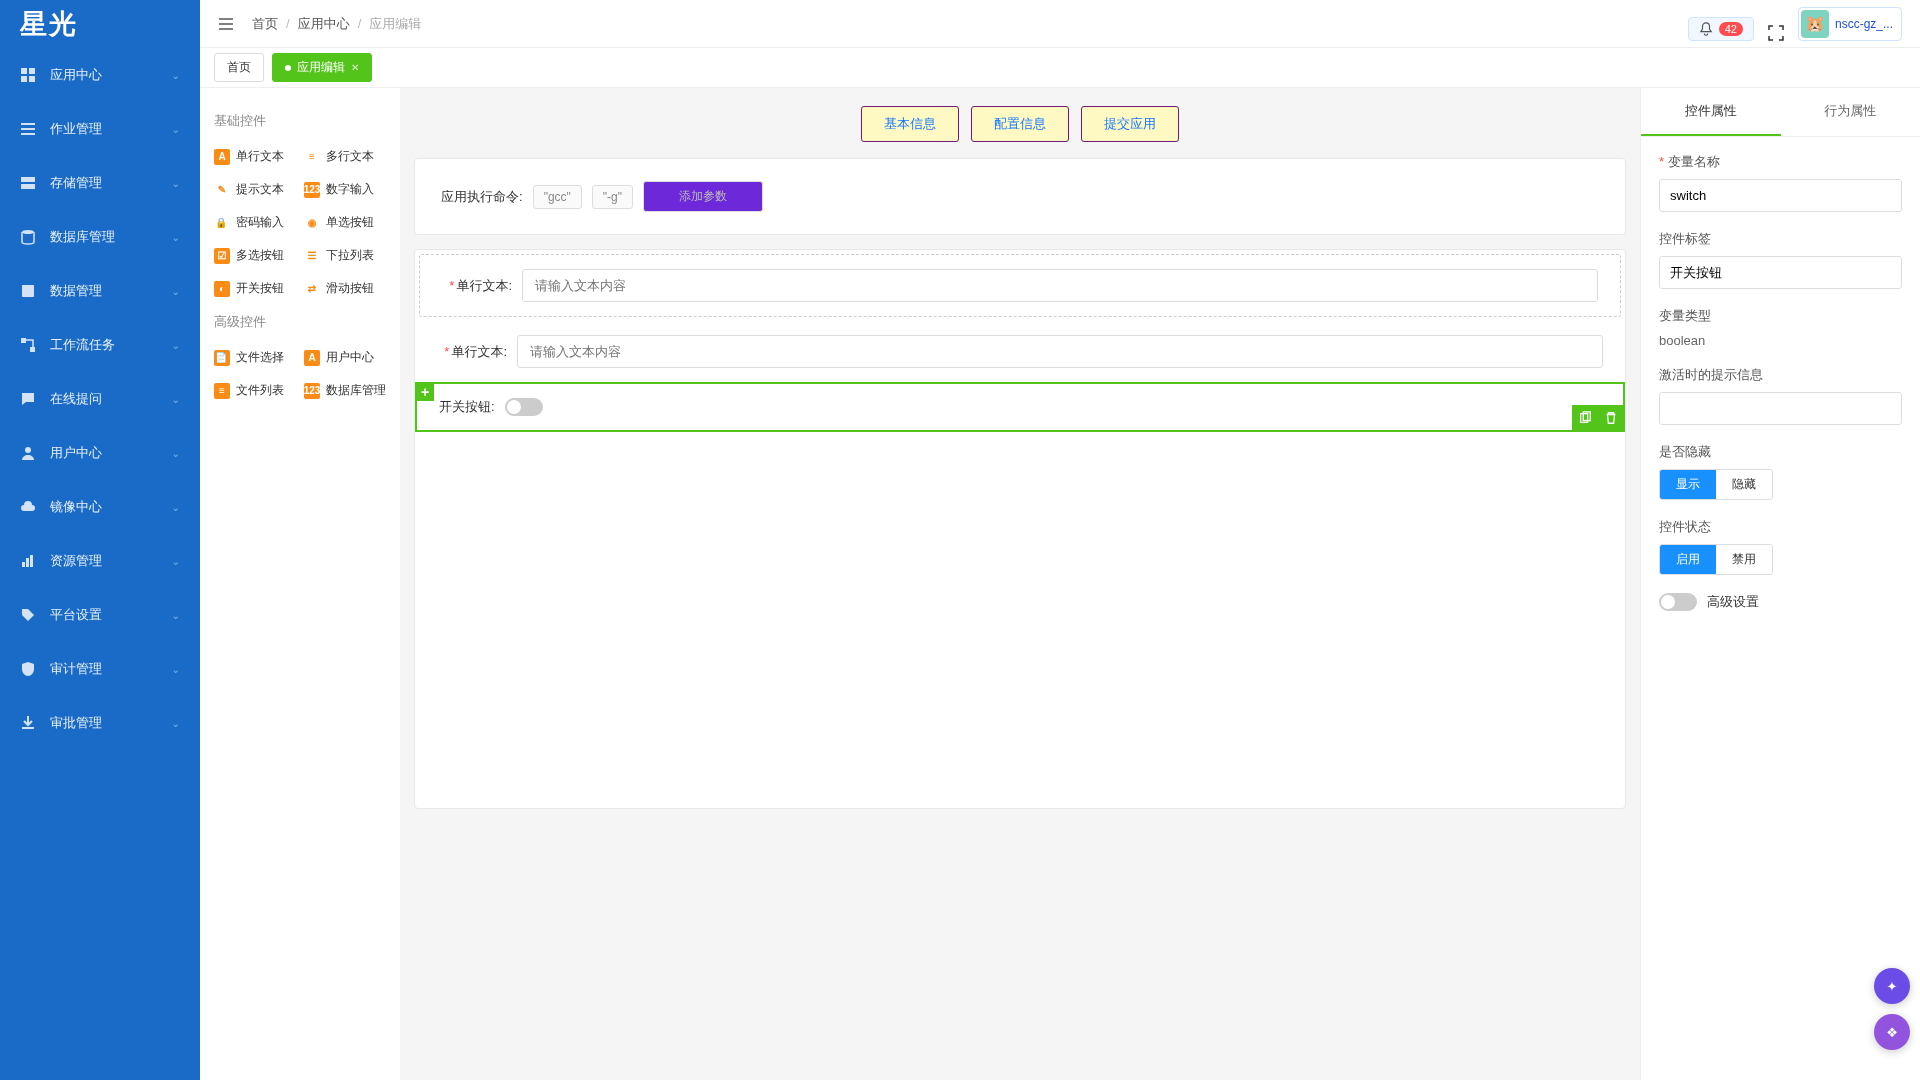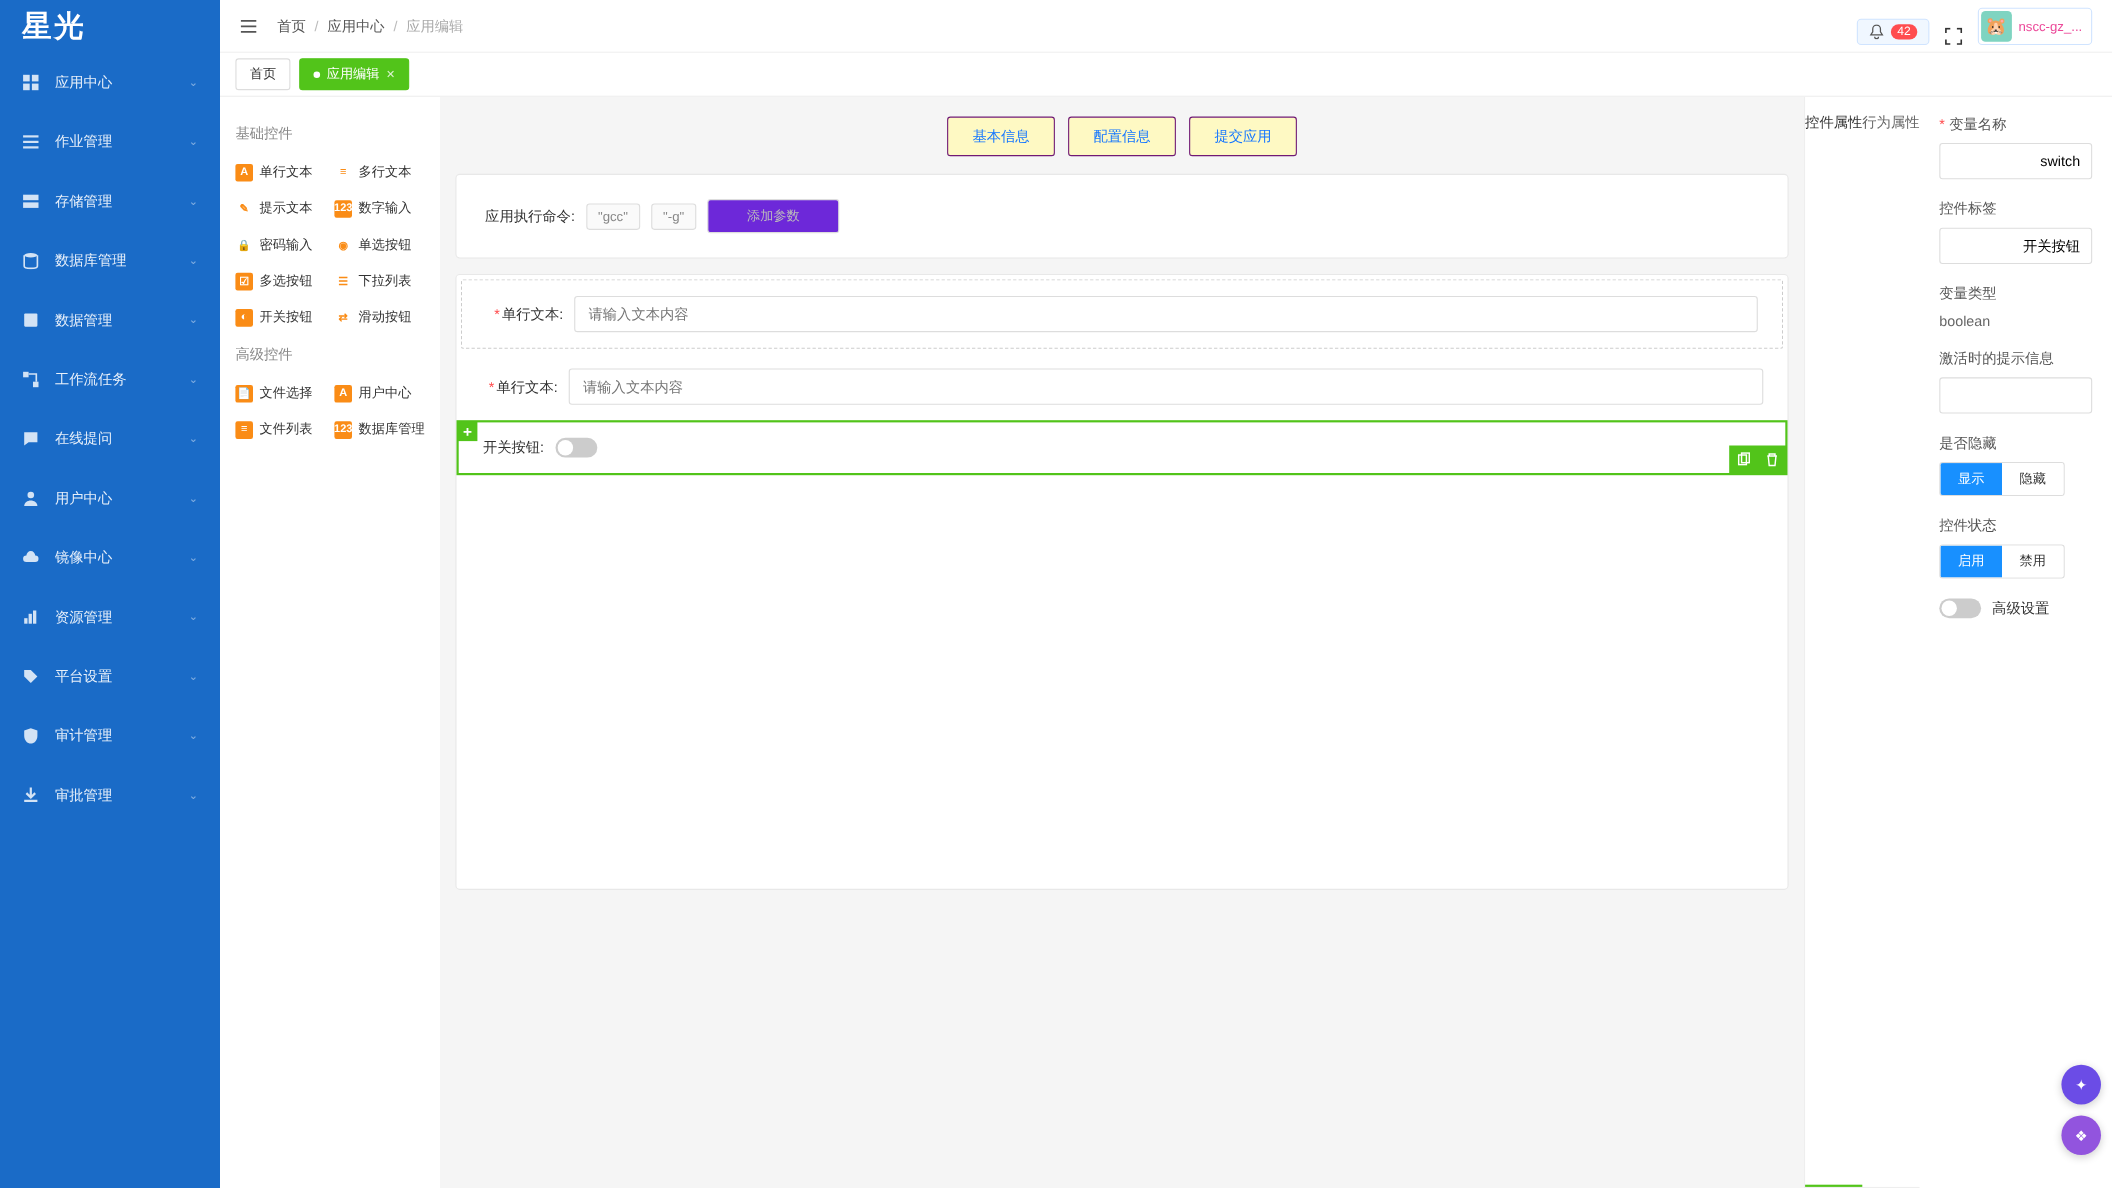--- a/index.html
+++ b/index.html
@@ -20,21 +20,21 @@
 .menu-toggle { margin-right: 18px; cursor: pointer; }
 .breadcrumb { display: flex; align-items: center; gap: 8px; font-size: 13px; color: #555; }
 .breadcrumb .sep { color: #bbb; }
 .breadcrumb .cur { color: #aaa; }
 .header-right { margin-left: auto; display: flex; align-items: flex-end; gap: 14px; }
 .bell-wrap { display: flex; align-items: center; gap: 6px; border: 1px solid #d0e4ff; background: #f0f7ff; padding: 4px 10px; border-radius: 4px; cursor: pointer; }
 .badge { background: #ff4d4f; color: #fff; font-size: 11px; padding: 1px 6px; border-radius: 8px; }
 .fullscreen-icon { cursor: pointer; }
 .user-wrap { display: flex; align-items: center; gap: 6px; cursor: pointer; border: 1px solid #d0e4ff; padding: 2px 8px 2px 2px; border-radius: 4px; }
 .avatar { width: 28px; height: 28px; background: #7fd4c1; border-radius: 4px; display: flex; align-items: center; justify-content: center; font-size: 16px; }
-.username { color: #ec4899; font-size: 12px; max-width: 70px; overflow: hidden; text-overflow: ellipsis; white-space: nowrap; }
+.username { color: #1d4ed8; font-size: 12px; max-width: 70px; overflow: hidden; text-overflow: ellipsis; white-space: nowrap; }
 
 
 .tabs-bar { height: 40px; background: #fff; display: flex; align-items: center; padding: 0 14px; gap: 8px; border-bottom: 1px solid #eee; }
 .tab { padding: 5px 12px; border: 1px solid #ddd; border-radius: 3px; font-size: 12px; cursor: pointer; display: flex; align-items: center; gap: 6px; }
 .tab.active { background: #52c41a; border-color: #52c41a; color: #fff; }
 .tab .dot { width: 6px; height: 6px; border-radius: 50%; background: #fff; }
 .tab .close { font-size: 10px; opacity: 0.8; }
 
 
 .workspace { flex: 1; display: flex; background: #f5f5f5; overflow: hidden; }
@@ -64,29 +64,29 @@
 .form-row .req { color: #ff4d4f; margin-right: 2px; }
 .form-row .flabel { width: 70px; text-align: right; color: #333; font-size: 13px; }
 .form-row .finput { flex: 1; border: 1px solid #ddd; border-radius: 3px; padding: 8px 12px; color: #bbb; font-size: 13px; background: #fff; }
 .add-handle { position: absolute; left: -1px; top: -1px; width: 18px; height: 18px; background: #52c41a; color: #fff; display: flex; align-items: center; justify-content: center; font-size: 14px; font-weight: bold; }
 .row-actions { position: absolute; right: -1px; bottom: -1px; background: #52c41a; display: flex; }
 .row-actions span { width: 26px; height: 26px; display: flex; align-items: center; justify-content: center; color: #fff; cursor: pointer; }
 .switch-ctrl { width: 38px; height: 18px; background: #ccc; border-radius: 10px; position: relative; cursor: pointer; }
 .switch-ctrl::after { content: ""; position: absolute; width: 14px; height: 14px; background: #fff; border-radius: 50%; top: 2px; left: 2px; }
 
 
-.props { width: 280px; background: #fff; border-left: 1px solid #eee; display: flex; }
+.props { width: 280px; background: #fff; border-left: 1px solid #eee; display: flex; flex-direction: column; }
 .props-tabs { display: flex; border-bottom: 1px solid #eee; }
 .props-tab { flex: 1; text-align: center; padding: 14px 0; cursor: pointer; color: #666; font-size: 13px; }
 .props-tab.active { color: #333; border-bottom: 2px solid #52c41a; font-weight: 500; }
 .props-body { padding: 16px 18px; overflow-y: auto; flex: 1; }
 .prop-field { margin-bottom: 18px; }
 .prop-label { font-size: 13px; color: #555; margin-bottom: 8px; display: block; }
 .prop-label .req { color: #ff4d4f; margin-right: 4px; }
-.prop-input { width: 100%; border: 1px solid #ddd; border-radius: 3px; padding: 8px 10px; font-size: 13px; text-align: right; }
+.prop-input { width: 100%; border: 1px solid #ddd; border-radius: 3px; padding: 8px 10px; font-size: 13px; }
 .prop-static { font-size: 13px; color: #666; }
 .btn-group { display: flex; border: 1px solid #ddd; border-radius: 3px; overflow: hidden; width: fit-content; }
 .btn-group span { padding: 6px 16px; font-size: 12px; cursor: pointer; background: #fff; }
 .btn-group span.on { background: #1890ff; color: #fff; }
 .adv-row { display: flex; align-items: center; gap: 10px; margin-top: 6px; }
 
 
 .float-btns { position: fixed; right: 10px; bottom: 30px; display: flex; flex-direction: column; gap: 10px; }
 .float-btn { width: 36px; height: 36px; border-radius: 50%; background: #6b4ce6; display: flex; align-items: center; justify-content: center; cursor: pointer; color: #fff; box-shadow: 0 2px 8px rgba(0,0,0,0.2); }
 .float-btn.alt { background: #9254de; }

